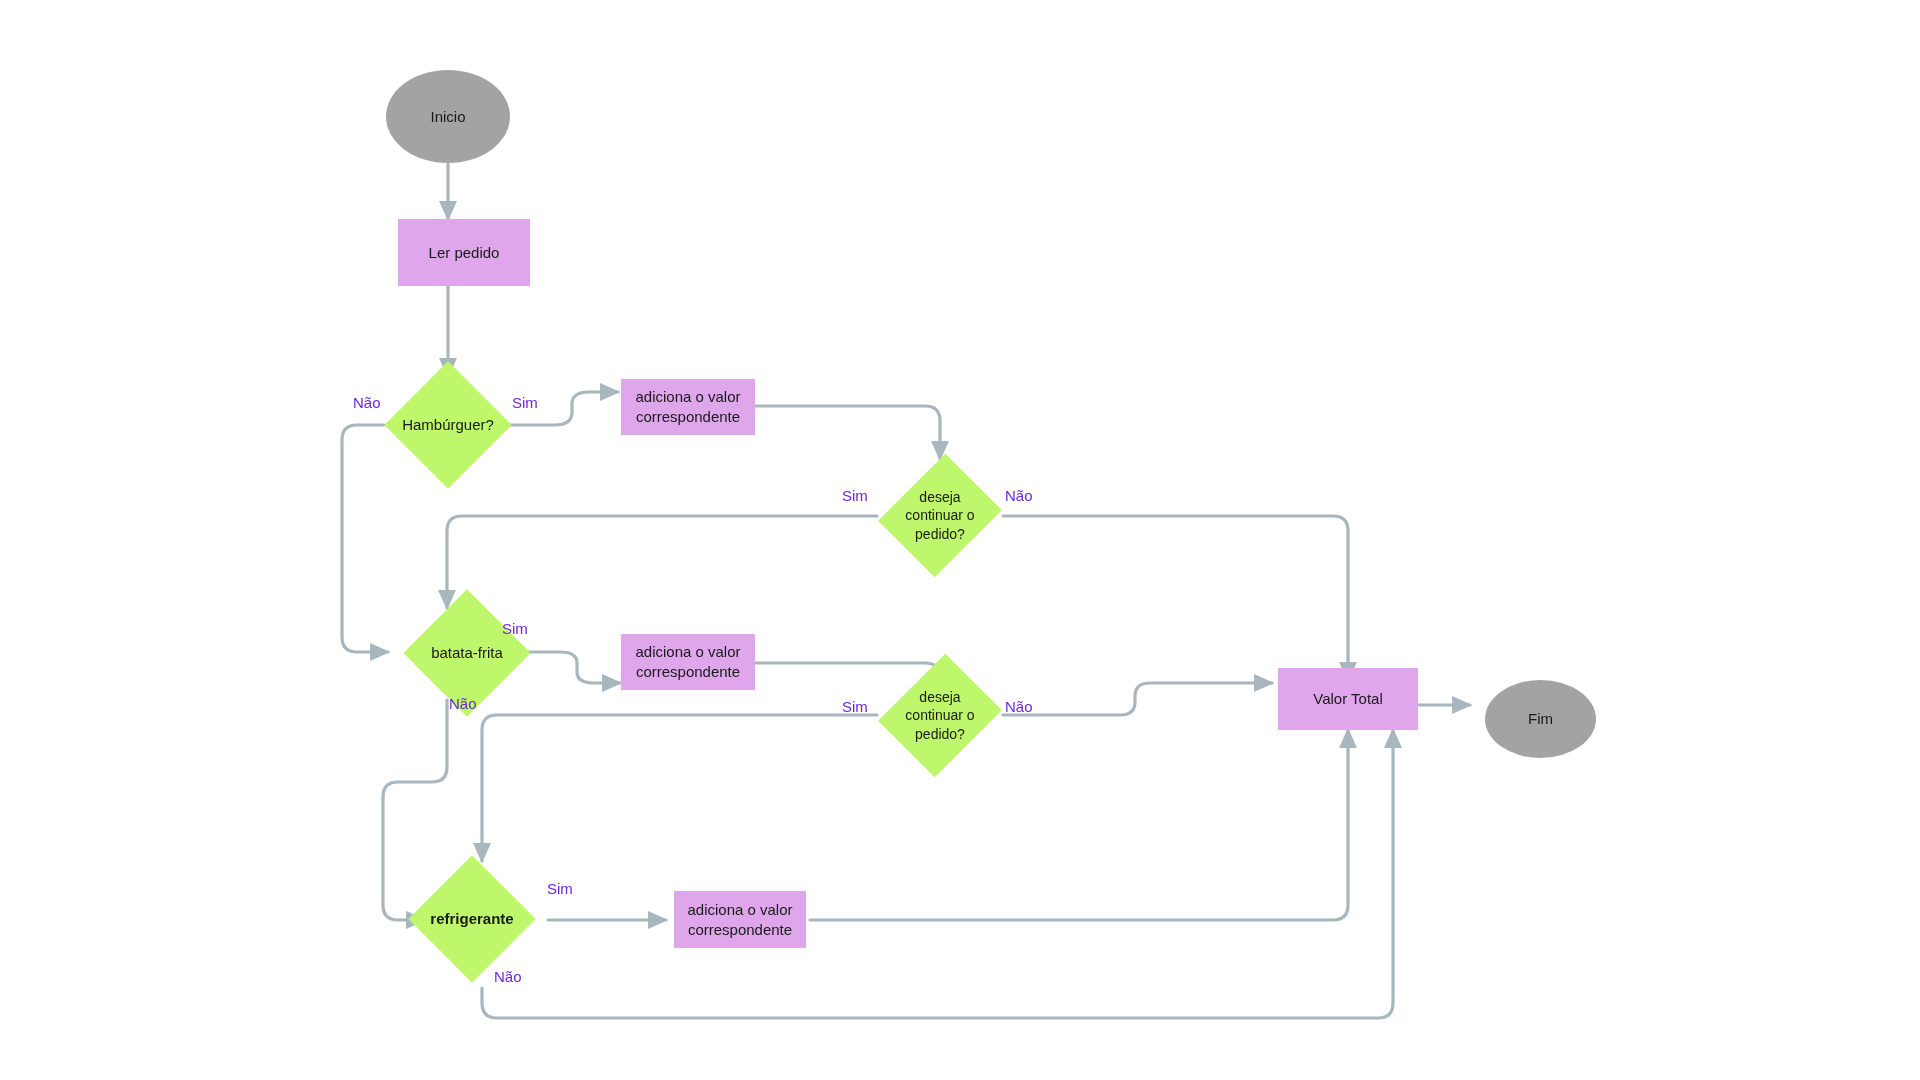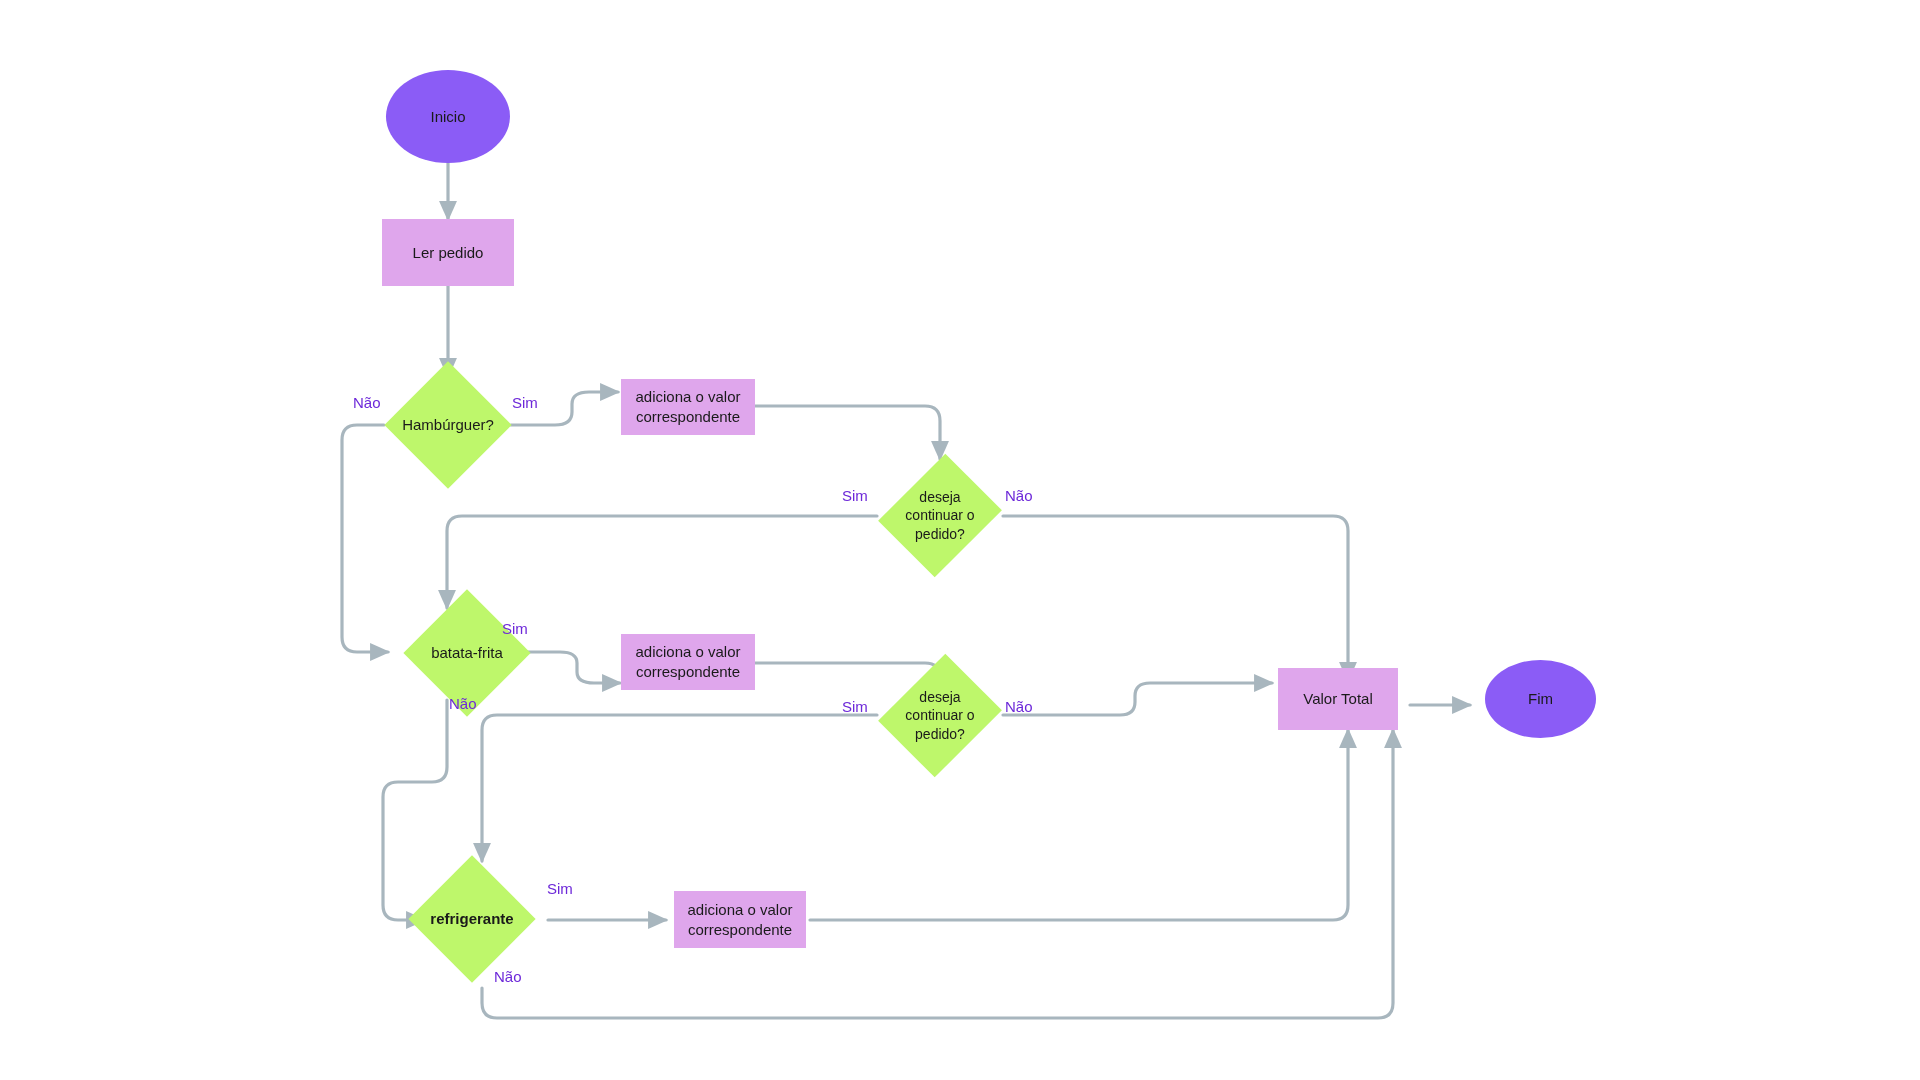--- a/index.html
+++ b/index.html
@@ -29,21 +29,21 @@
     align-items: center;
     justify-content: center;
     text-align: center;
     color: #1a1a1a;
     font-size: 15px;
     line-height: 1.32;
     z-index: 5;
   }
   .node-terminal {
     border-radius: 50%;
-    background: #8b5cf6;
+    background: #a3a3a3;
   }
   .node-process {
     background: #DFA6EC;
   }
   .node-decision {
     background: transparent;
   }
   .diamond-shape {
     position: absolute;
     left: 0; top: 0;
@@ -115,21 +115,21 @@
       <path d="M 482 988 L 482 1003 Q 482 1018 497 1018 L 1378 1018 Q 1393 1018 1393 1003 L 1393 730"></path>
 
       <path d="M 1410 705 L 1470 705"></path>
     </g>
   </svg>
 
   <div class="node node-terminal" style="left:386px; top:70px; width:124px; height:93px;">
     <span class="node-label">Inicio</span>
   </div>
 
-  <div class="node node-process" style="left:382px; top:219px; width:132px; height:67px;">
+  <div class="node node-process" style="left:398px; top:219px; width:132px; height:67px;">
     <span class="node-label">Ler pedido</span>
   </div>
 
   <div class="node node-decision" style="left:403px; top:380px; width:90px; height:90px;">
     <span class="diamond-shape"></span>
     <span class="diamond-label">Hambúrguer?</span>
   </div>
 
   <div class="node node-process" style="left:621px; top:379px; width:134px; height:56px;">
     <span class="node-label">adiciona o valor correspondente</span>
@@ -156,25 +156,25 @@
 
   <div class="node node-decision" style="left:427px; top:874px; width:90px; height:90px;font-weight:bold;">
     <span class="diamond-shape"></span>
     <span class="diamond-label">refrigerante</span>
   </div>
 
   <div class="node node-process" style="left:674px; top:891px; width:132px; height:57px;">
     <span class="node-label">adiciona o valor correspondente</span>
   </div>
 
-  <div class="node node-process" style="left:1278px; top:668px; width:120px; height:62px;">
+  <div class="node node-process" style="left:1278px; top:668px; width:140px; height:62px;">
     <span class="node-label">Valor Total</span>
   </div>
 
-  <div class="node node-terminal" style="left:1485px; top:660px; width:111px; height:78px;">
+  <div class="node node-terminal" style="left:1485px; top:680px; width:111px; height:78px;">
     <span class="node-label">Fim</span>
   </div>
 
   <span class="edge-label" style="left:353px; top:394px;">Não</span>
 
   <span class="edge-label" style="left:512px; top:394px;">Sim</span>
 
   <span class="edge-label" style="left:842px; top:487px;">Sim</span>
 
   <span class="edge-label" style="left:1005px; top:487px;">Não</span>

